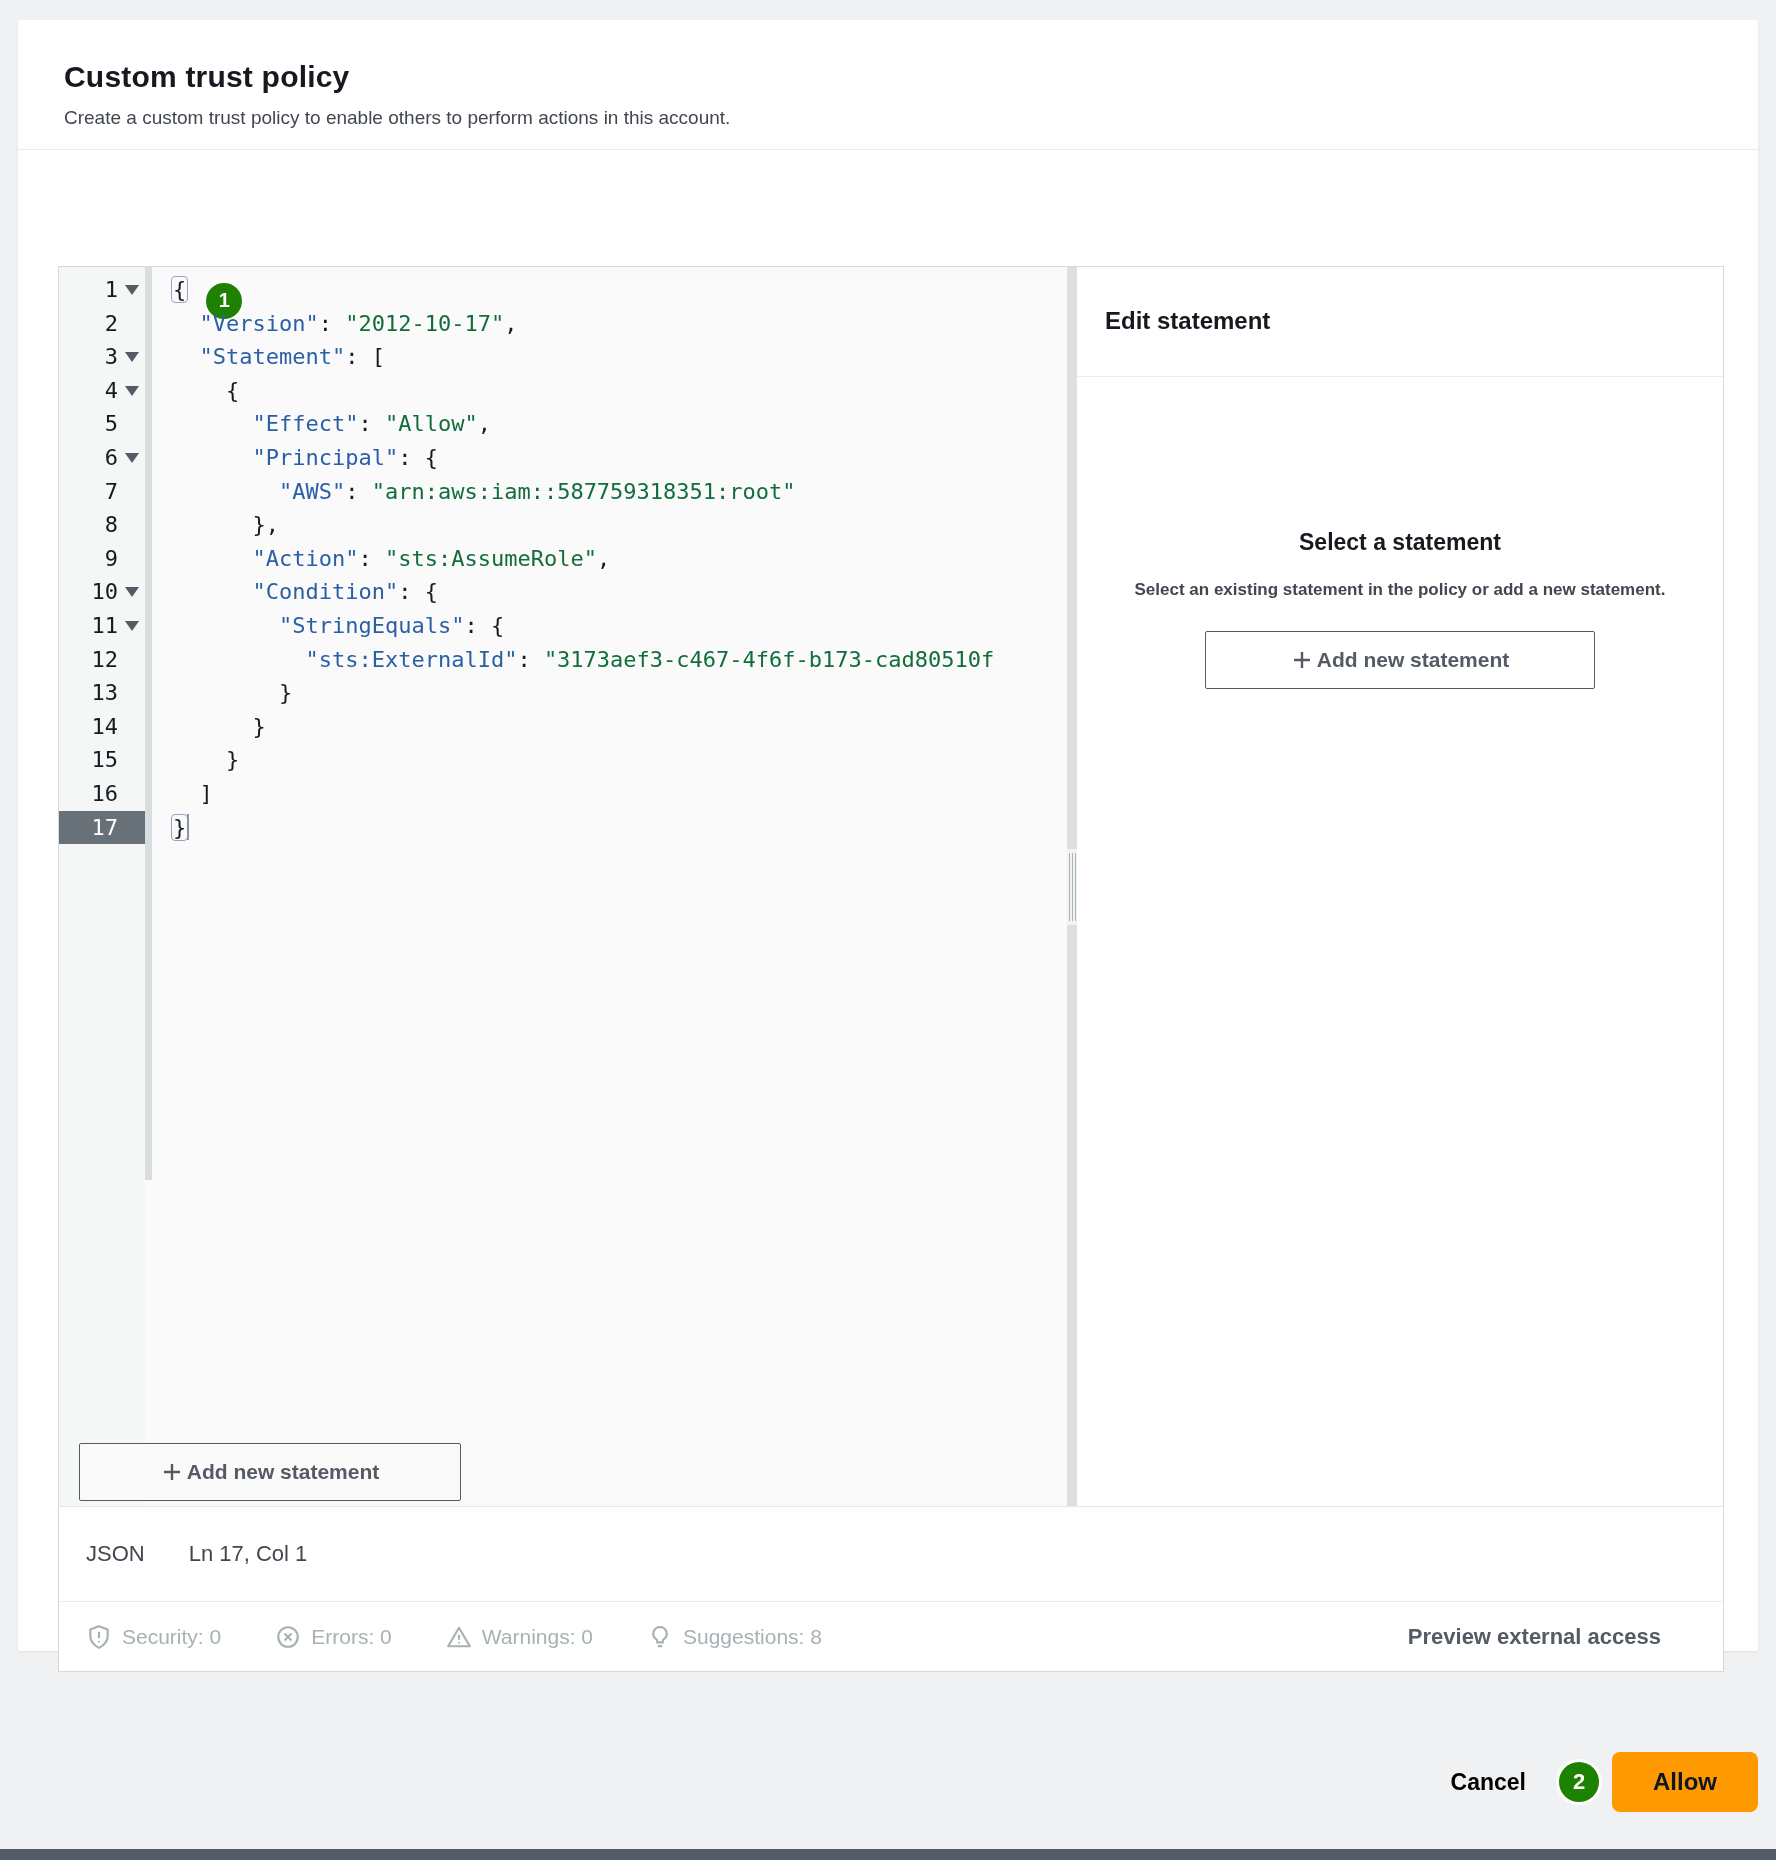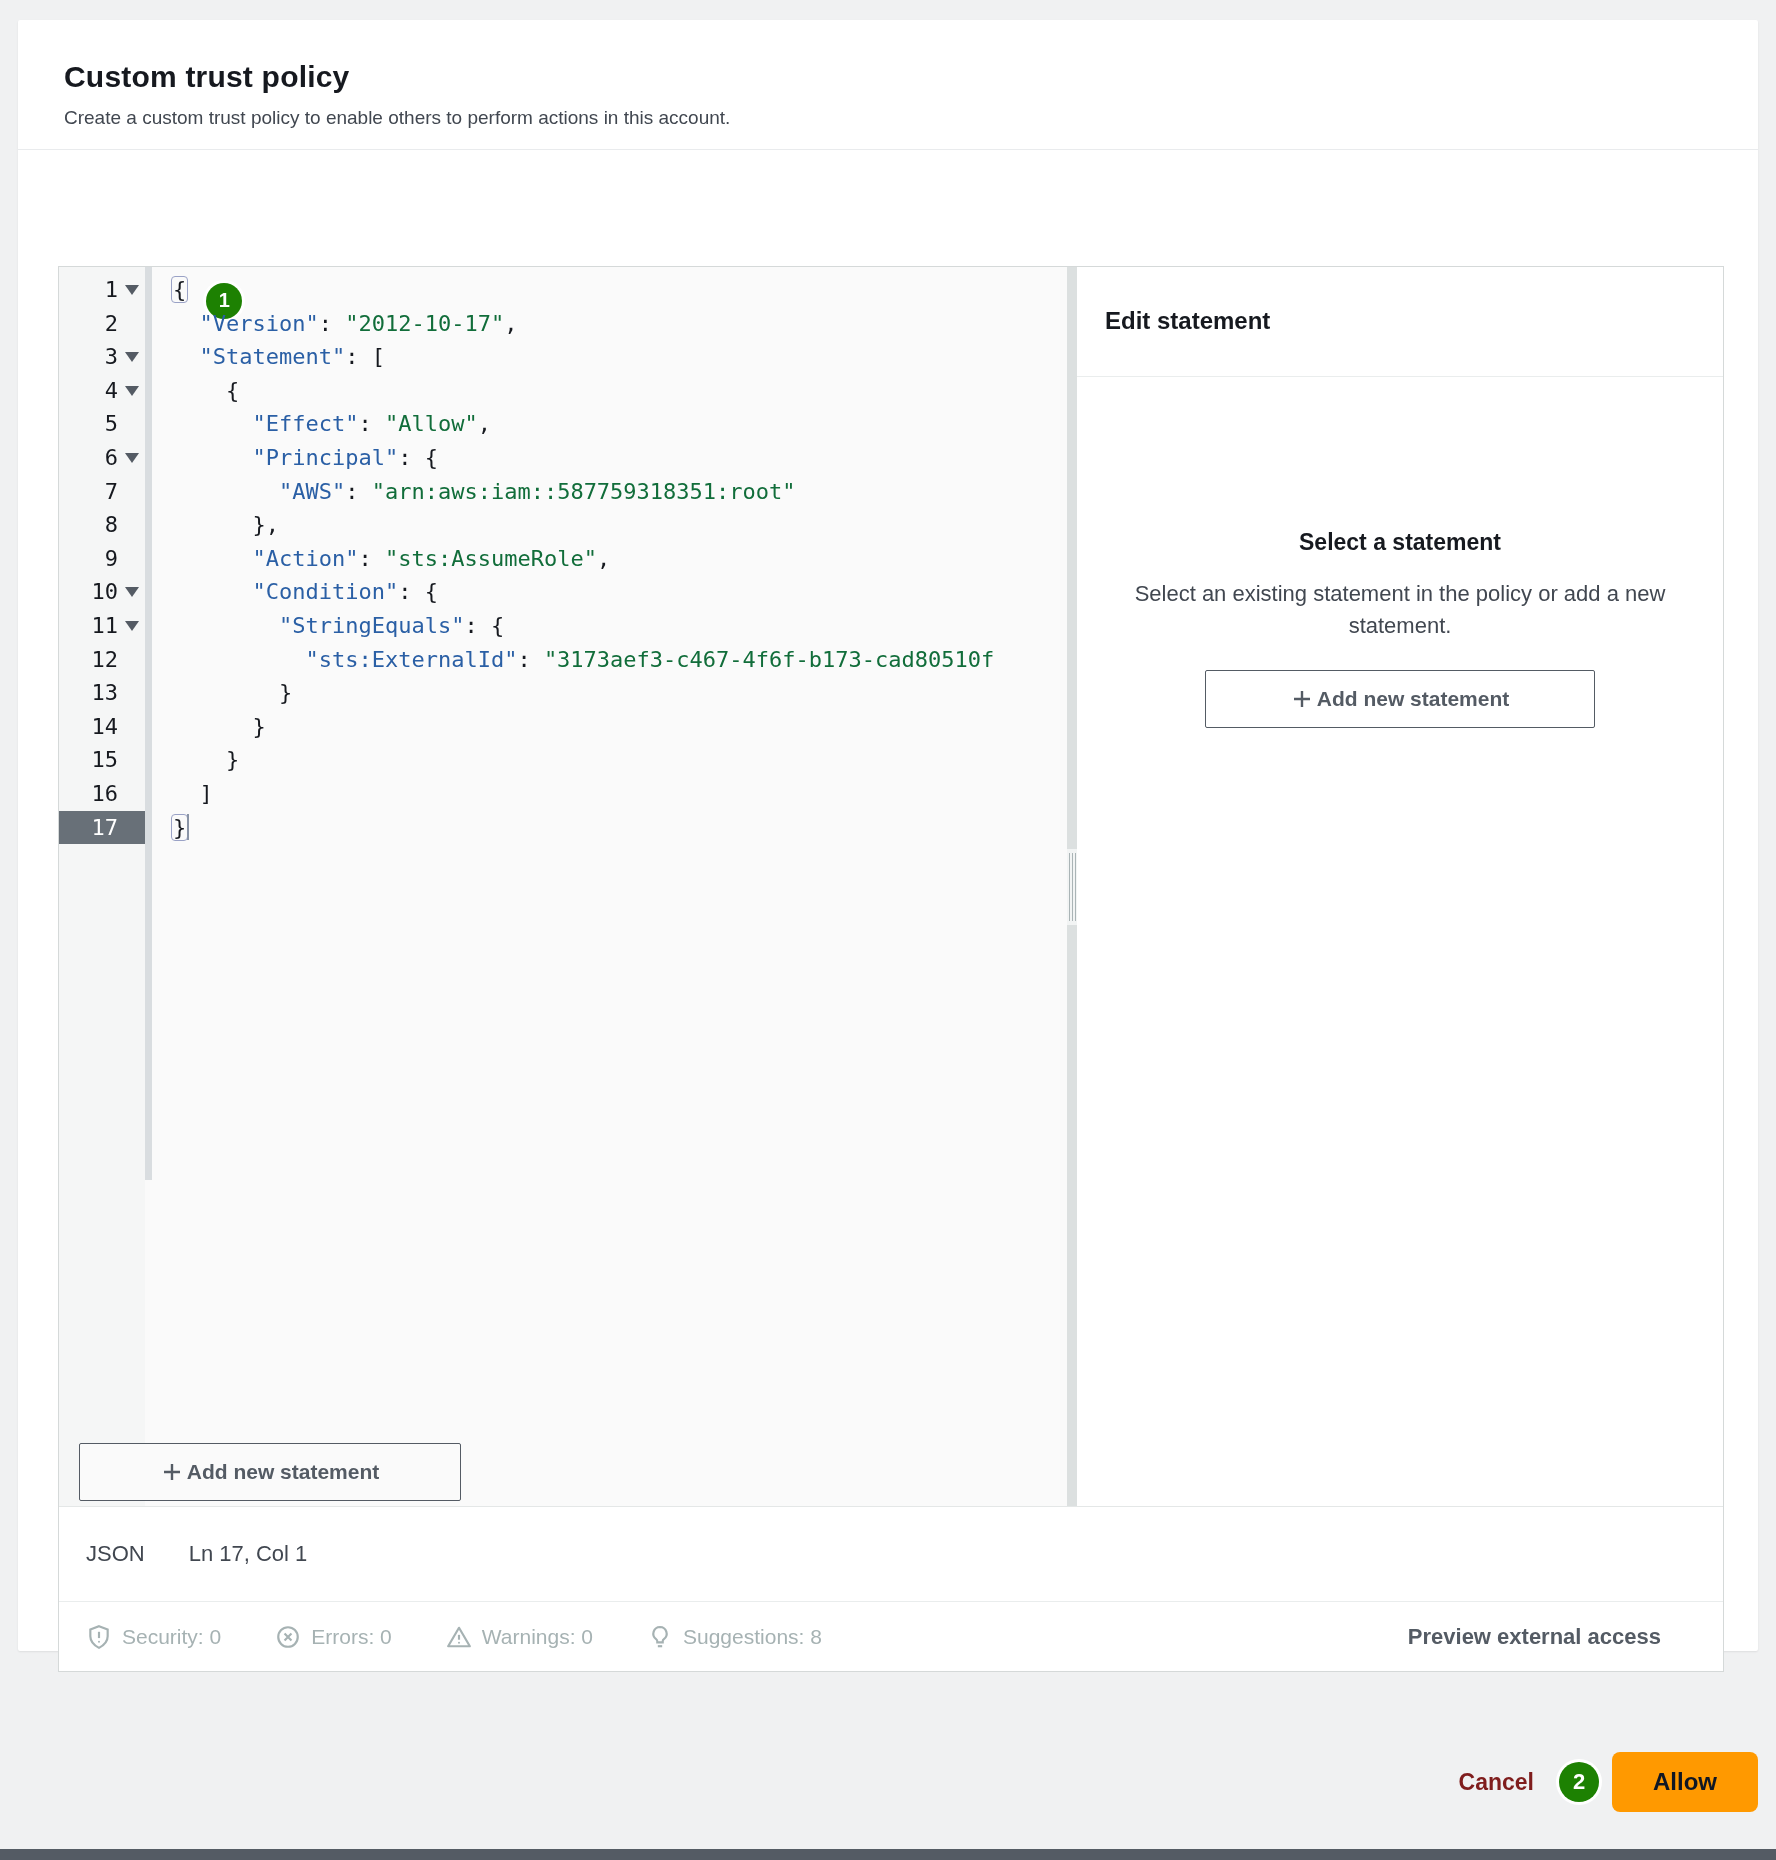--- a/index.html
+++ b/index.html
@@ -79,21 +79,21 @@
     display:flex; justify-content:center; gap:2px; padding:4px 0;
   }
   .splitter-handle i { display:block; width:1px; height:100%; background:#aab4b6; }
 
   
   .side-panel { flex:1; background:#ffffff; display:flex; flex-direction:column; }
   .panel-header { height:110px; padding:40px 28px 0 28px; border-bottom:1px solid #eaeded; }
   .panel-title { font-size:24px; font-weight:bold; color:#16191f; }
   .panel-empty { margin-top:152px; text-align:center; padding:0 32px; }
   .empty-title { font-size:23px; font-weight:bold; color:#16191f; }
-  .empty-text { font-size:22px; color:#414750; margin:22px auto 0; max-width:590px; line-height:1.45; }
+  .empty-text { font-size:17px; color:#414750; margin:22px auto 0; max-width:590px; line-height:1.45;font-weight:bold; }
   .panel-add-btn { margin-top:28px; min-width:390px; justify-content:center; }
 
   
   .status-row {
     height:95px; background:#fff; border-top:1px solid #e4e7e7;
     display:flex; align-items:center; padding-left:27px; gap:44px;
     font-size:22px; color:#414750;
   }
 
   
@@ -103,21 +103,21 @@
   }
   .bar-item { display:flex; align-items:center; gap:10px; color:#a6b2b3; font-size:21px; }
   .bar-item svg { stroke:currentColor; fill:none; stroke-width:2; width:26px; height:26px; }
   .preview-link { margin-left:auto; font-size:22px; font-weight:bold; color:#545b64; cursor:pointer; }
 
   
   .footer {
     position:absolute; right:18px; top:1752px;
     display:flex; align-items:center; gap:13px;
   }
-  .cancel-link { font-size:23px; font-weight:bold; color:#7f1d1d; cursor:pointer; margin-right:12px; }
+  .cancel-link { font-size:23px; font-weight:bold; color:#000000; cursor:pointer; margin-right:20px; }
   .footer .step-badge { margin-left:0; vertical-align:baseline; width:40px; height:40px; font-size:22px; }
   .btn-primary {
     min-width:146px; height:60px; border:none; border-radius:8px;
     background:#ff9900; color:#101724; font-size:24px; font-weight:bold;
     font-family:"Liberation Sans",sans-serif; cursor:pointer;
   }
   .bottom-band { position:absolute; left:0; bottom:0; width:100%; height:11px; background:#545b64; }
   .plus-icon { stroke:#545b64; fill:none; stroke-width:2.4; width:22px; height:22px; }
 </style>
 </head>

